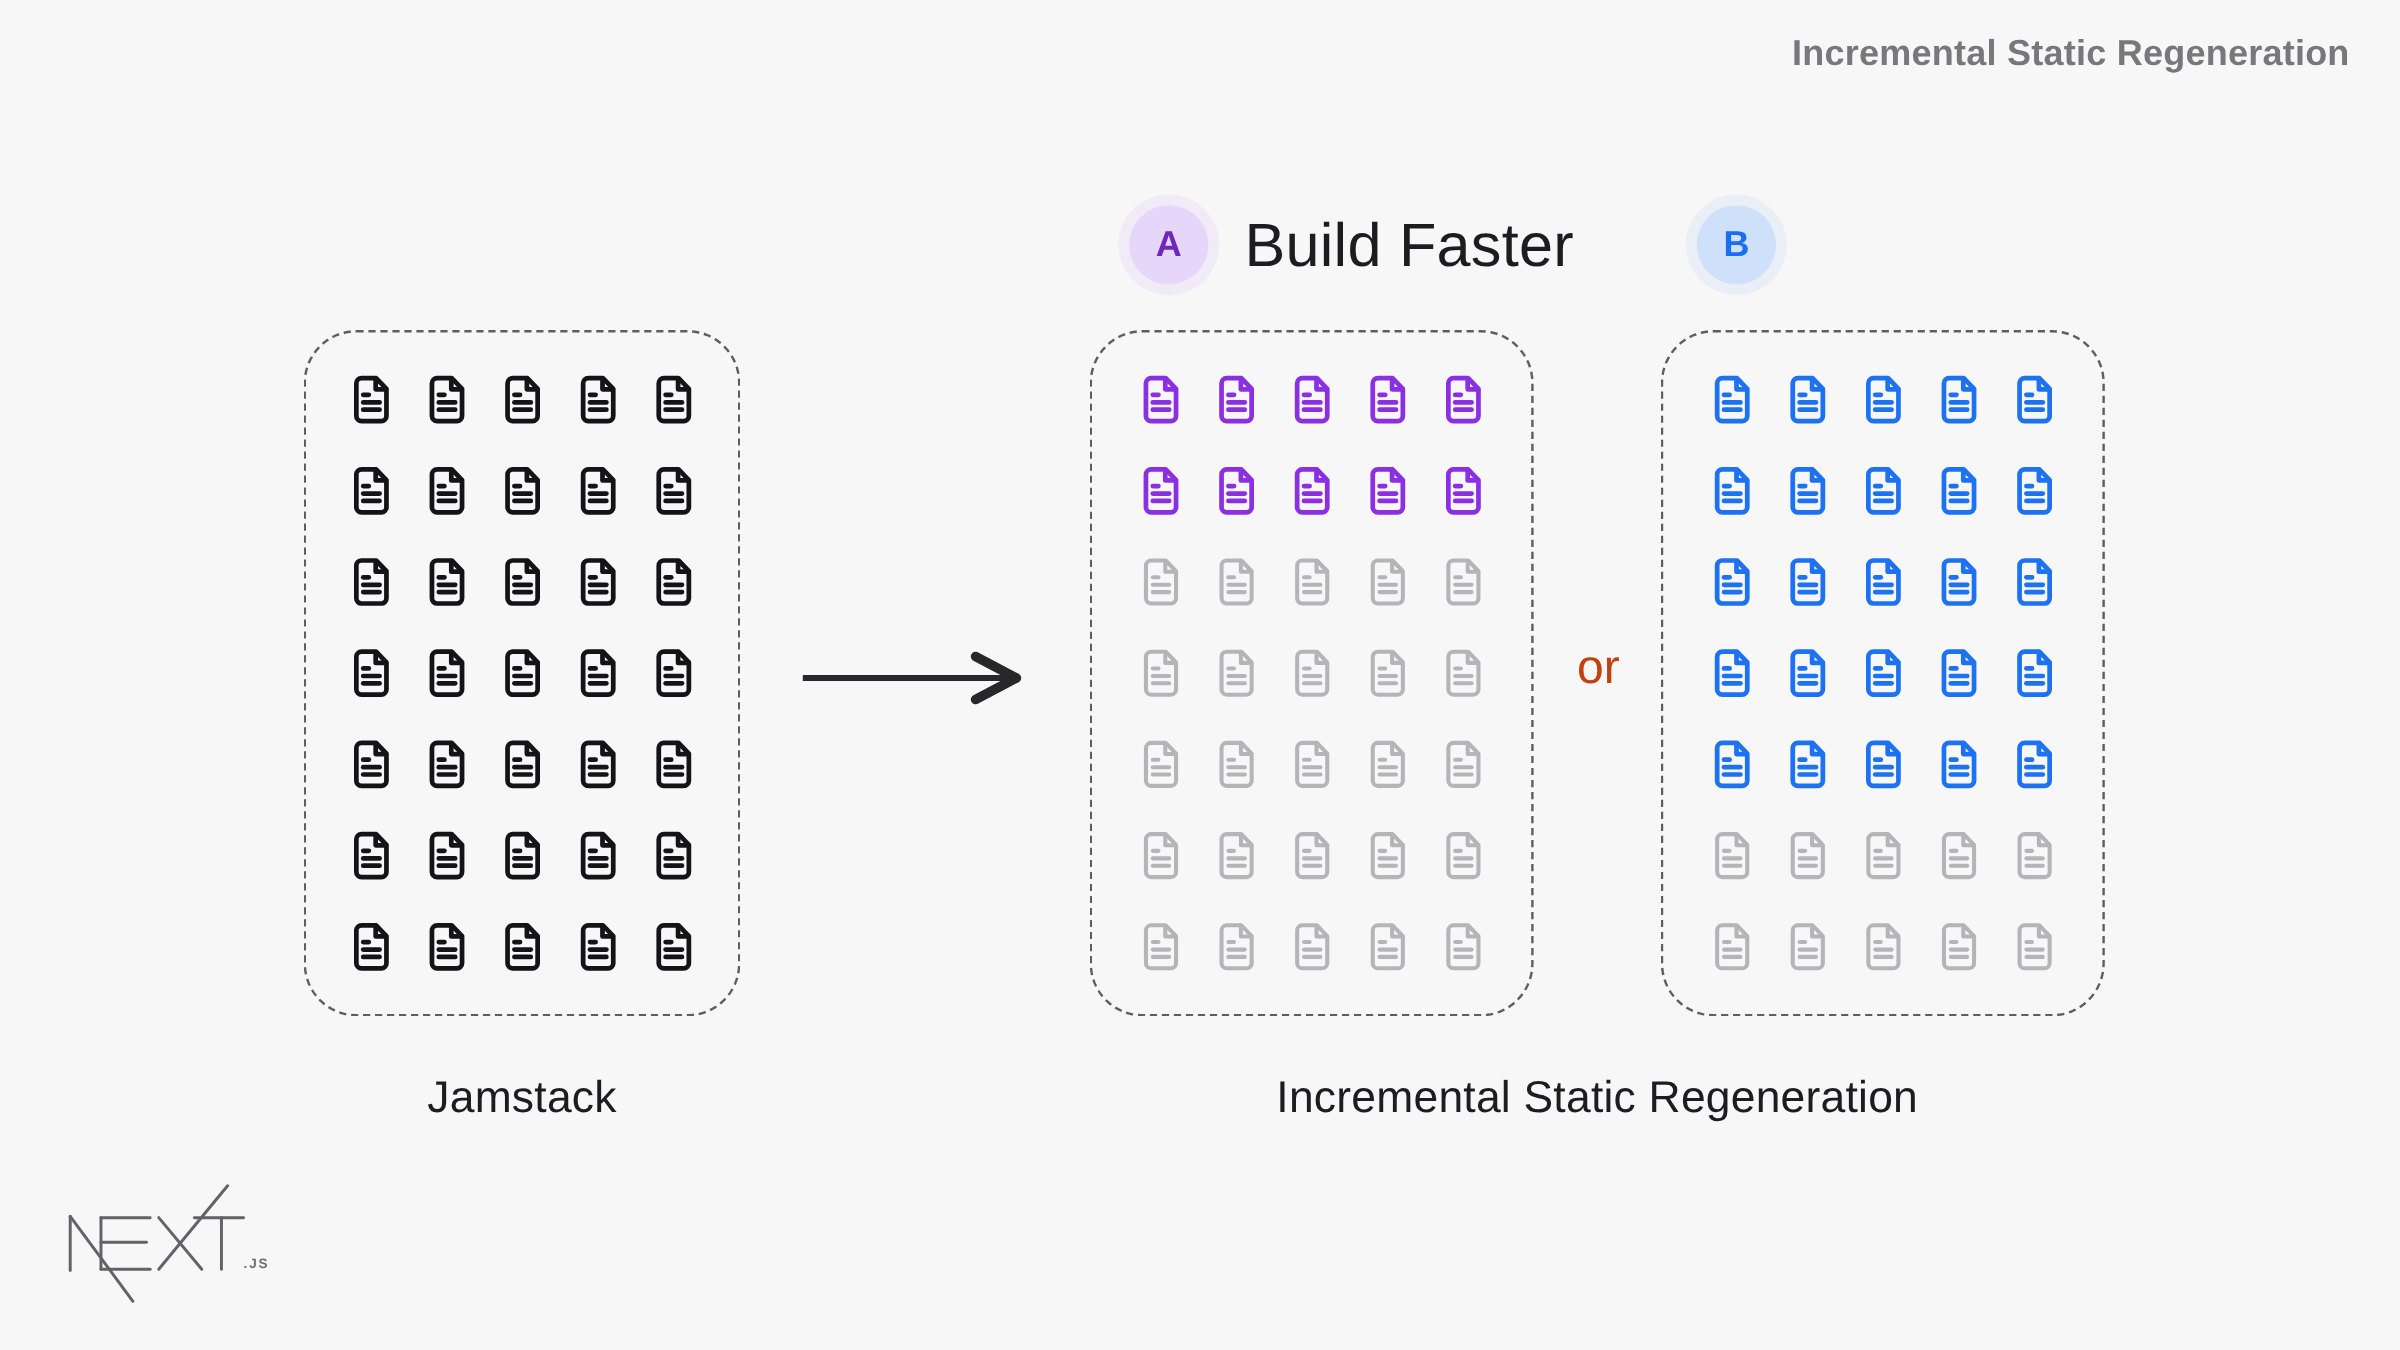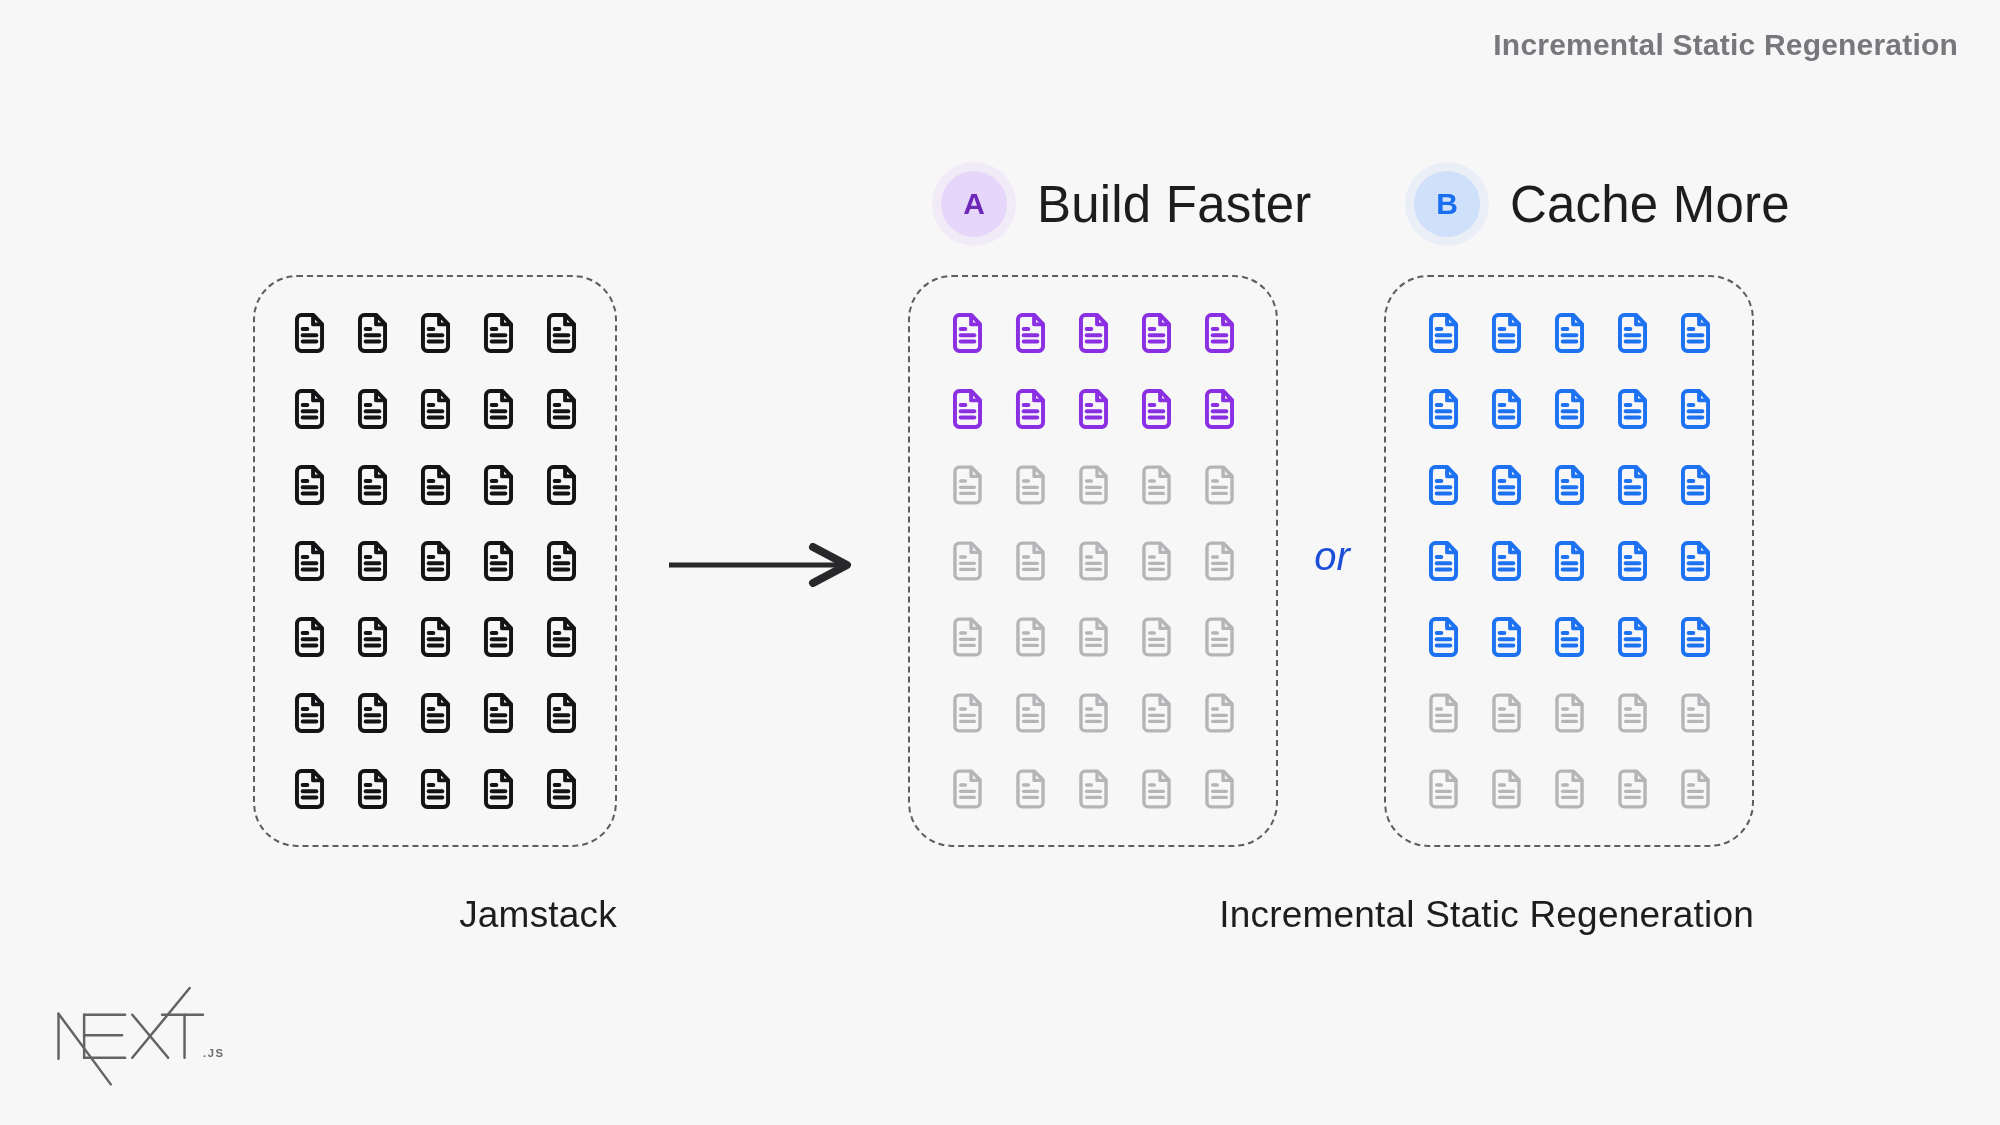--- a/index.html
+++ b/index.html
@@ -46,26 +46,26 @@
     font-size:30px;font-weight:700;
   }
   .badge-a{background:#e6d7fa;color:#6d28b8;box-shadow:0 0 0 9px rgba(139,47,226,0.06);}
   .badge-b{background:#cfe0fa;color:#1a6ef0;box-shadow:0 0 0 9px rgba(29,114,242,0.06);}
   .badge-label{font-size:51px;font-weight:500;color:#1d1d20;letter-spacing:.2px;}
 
   .arrow-wrap{position:absolute;left:665px;top:543px;width:200px;height:44px;}
 
   .or-label{
     position:absolute;left:1292px;top:534px;width:80px;
-    text-align:center;font-size:40px;font-weight:500;color:#1d4ed8;font-style:italic;
+    text-align:center;font-size:40px;font-weight:500;color:#c2410c;
   }
 
   .caption{
     position:absolute;top:894px;
-    text-align:right;font-size:37px;font-weight:500;color:#1d1d20;
+    text-align:center;font-size:37px;font-weight:500;color:#1d1d20;
     letter-spacing:.2px;
   }
   .caption-jamstack{left:253px;width:364px;}
   .caption-isr{left:908px;width:846px;}
 
   .logo-wrap{position:absolute;left:46px;top:985px;width:190px;height:125px;}
 </style>
 </head>
 <body>
 
@@ -73,21 +73,20 @@
 
   <div class="header-title">Incremental Static Regeneration</div>
 
   <div class="badge-row badge-row-a">
     <div class="badge-circle badge-a">A</div>
     <div class="badge-label">Build Faster</div>
   </div>
 
   <div class="badge-row badge-row-b">
     <div class="badge-circle badge-b">B</div>
-    <div class="badge-label">Cache More</div>
   </div>
 
   <div class="panel panel-left">
       <div class="icon-cell">
         <svg width="43" height="48" viewBox="0 0 24 24">
           <g fill="none" stroke="#141416" stroke-width="2.2" stroke-linecap="round" stroke-linejoin="round">
             <path d="M14.2 2 H7.4 C6.1 2 5 3.1 5 4.4 V19.6 C5 20.9 6.1 22 7.4 22 H16.6 C17.9 22 19 20.9 19 19.6 V7 L14.2 2 Z"></path>
             <path d="M14 2.4 V7.2 H18.7"></path>
             <line x1="8.2" y1="9.8" x2="10.8" y2="9.8"></line>
             <line x1="8.2" y1="13.3" x2="15.8" y2="13.3"></line>

